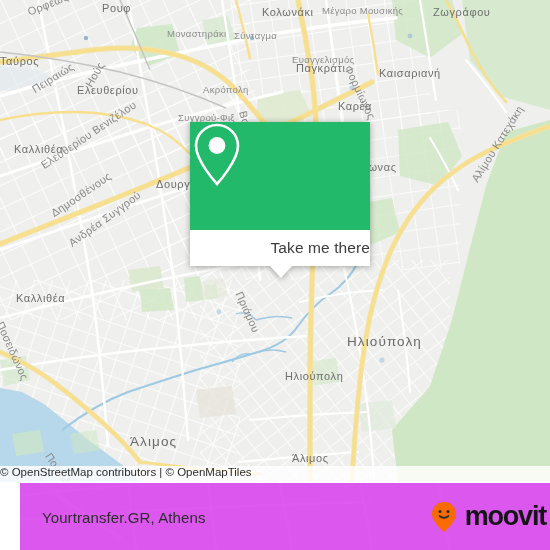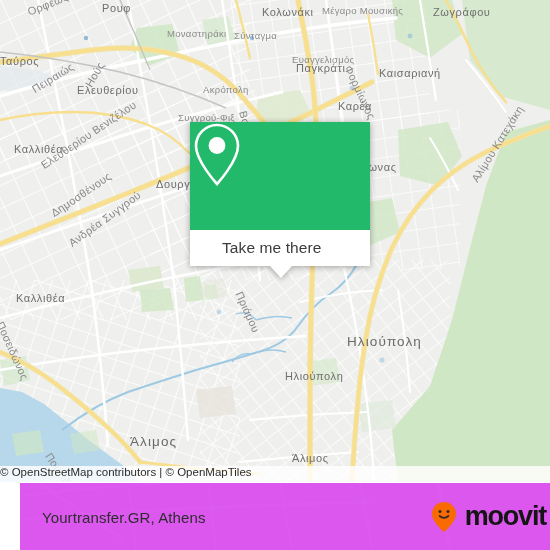--- a/index.html
+++ b/index.html
@@ -40,21 +40,21 @@
     filter: drop-shadow(0 1px 3px rgba(0,0,0,0.34));
   }
   .popup-head {
     height: 108px;
     background: #22b96a;
     display: flex; align-items: center; justify-content: center;
   }
   .popup-body {
     background: #ffffff;
     height: 36px;
-    display: flex; align-items: center; justify-content: flex-start; padding-left: 32px;
+    display: flex; align-items: center; justify-content: flex-end;
   }
   .popup-body-text {
     font-size: 15.5px;
     color: #3c3c3c;
     letter-spacing: .1px;
   }
   .popup-tail {
     position: absolute;
     left: 80px; top: 144px;
     width: 0; height: 0;

